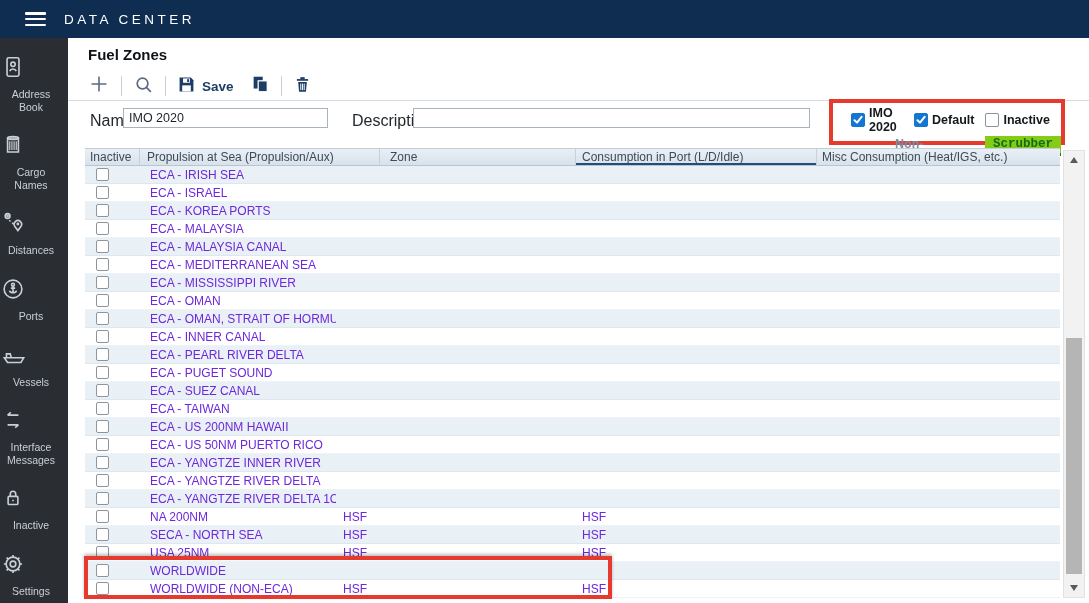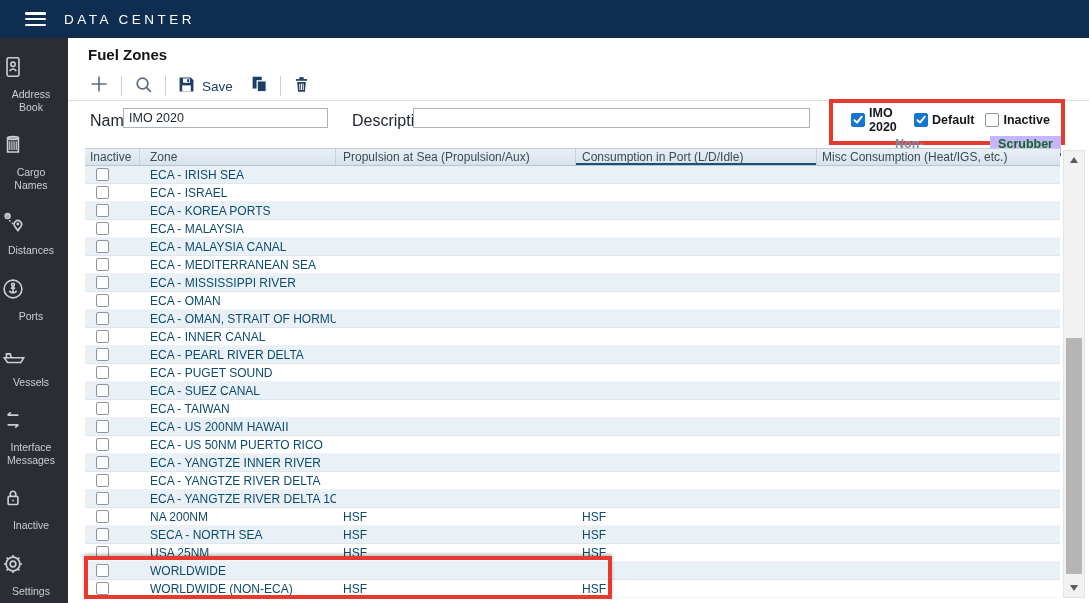--- a/index.html
+++ b/index.html
@@ -29,21 +29,21 @@
   
   .content { position:absolute; left:68px; top:38px; width:1021px; height:498px;
     background:#fff; }
   .page-title { position:absolute; left:20px; top:8px; font-size:15px;
     font-weight:bold; color:#101418; }
 
   .toolbar { position:absolute; left:20px; top:34px; height:28px; display:flex;
     align-items:center; }
   .tb-btn { display:flex; align-items:center; cursor:pointer; }
   .tb-sep { width:1px; height:20px; background:#c9ced4; margin:0 11px; }
-  .save-label { font-size:13.5px; font-weight:normal; color:#1e3d64; margin-left:6px; }
+  .save-label { font-size:13.5px; font-weight:bold; color:#1e3d64; margin-left:6px; }
   .tb-gap { width:16px; }
   .toolbar-divider { position:absolute; left:0; top:62px; width:1021px; height:1px;
     background:#d9dde2; }
 
   
   .lbl { position:absolute; font-size:16px; color:#22282e; }
   .txt-input { position:absolute; height:20px; border:1px solid #a9b3be;
     background:#fff; font-family:"Liberation Sans",sans-serif; font-size:12.5px;
     color:#1c2228; padding:0 5px; }
   #name-label { left:22px; top:74px; }
@@ -57,41 +57,41 @@
   .cb-row { display:flex; align-items:center; margin:3px 0 2px 18px; }
   .cb-group { display:flex; align-items:center; margin-right:11px; }
   .cb { width:14px; height:14px; border-radius:2px; display:inline-flex;
     align-items:center; justify-content:center; cursor:pointer; flex:0 0 auto; }
   .cb.checked { background:#1576d1; border:1px solid #1576d1; }
   .cb.unchecked { background:#fff; border:1px solid #8a939c; }
   .cb-label { font-size:12.5px; font-weight:600; color:#14181c; margin-left:4px; }
   .tab-row { display:flex; align-items:flex-start; margin-left:62px; }
   .tab { font-size:12.5px; font-weight:bold; cursor:pointer; }
   .tab-inactive { color:#7292ad; padding:0 6px 0 0; margin-top:1px; }
-  .tab-active { color:#14691e; background:#c4b5fd; padding:1px 8px 2px 8px;
-    border-bottom:3px solid #2c6e2a; margin-left:6px; }
+  .tab-active { color:#14691e; background:#84cc16; padding:1px 8px 2px 8px;
+    border-bottom:3px solid #2c6e2a; margin-left:6px;font-family:Liberation Mono, monospace; }
 
   
   .thead { position:absolute; left:17px; top:110px; width:975px; height:18px;
     background:linear-gradient(#e9eff5,#d8e2ec); border-top:1px solid #c6cdd5;
     border-bottom:1px solid #b9c4cf; display:flex; font-size:12px; color:#3f4a55; }
   .hc { height:100%; display:flex; align-items:center; border-right:1px solid #c8d2dc;
     cursor:pointer; overflow:hidden; white-space:nowrap; }
   .hc:last-child { border-right:none; }
   .c0 { width:55px; padding-left:5px; }
   .c1 { width:196px; padding-left:10px; }
   .c2 { width:240px; padding-left:7px; }
   .c3 { width:241px; padding-left:6px; }
   .c4 { width:243px; padding-left:5px; }
   .hc.sorted { box-shadow:inset 0 -2px 0 #1f4e79; }
 
   .tbody { position:absolute; left:17px; top:128px; width:975px; height:432px;
     overflow:hidden; }
   .trow { height:18px; display:flex; align-items:flex-end; font-size:12px;
-    color:#0c4a6e; border-bottom:1px solid rgba(190,205,218,0.25); cursor:pointer; }
+    color:#6d28d9; border-bottom:1px solid rgba(190,205,218,0.25); cursor:pointer; }
   .trow:nth-child(odd) { background:#e9f1f7; }
   .trow:nth-child(even) { background:#fff; }
   .tc { height:100%; display:flex; align-items:center; overflow:hidden;
     white-space:nowrap; }
   .row-cb { width:13px; height:13px; border:1px solid #8e959c; border-radius:2px;
     background:#fff; margin-left:6px; cursor:pointer; }
 
   
   .vscroll { position:absolute; left:995px; top:112px; width:22px; height:448px;
     background:#f2f2f2; border:1px solid #e2e2e2; }
@@ -261,22 +261,22 @@
       </span>
     </div>
     <div class="tab-row">
       <span class="tab tab-inactive">Non-Scrubber</span>
       <span class="tab tab-active">Scrubber</span>
     </div>
   </div>
 
   <div class="thead">
     <div class="hc c0">Inactive</div>
+    <div class="hc c2">Propulsion at Sea (Propulsion/Aux)</div>
     <div class="hc c1">Zone</div>
-    <div class="hc c2">Propulsion at Sea (Propulsion/Aux)</div>
     <div class="hc c3 sorted">Consumption in Port (L/D/Idle)</div>
     <div class="hc c4">Misc Consumption (Heat/IGS, etc.)</div>
   </div>
 
   <div class="tbody">
       <div class="trow">
         <div class="tc c0">
           <span class="row-cb"></span>
         </div>
         <div class="tc c1">ECA - IRISH SEA</div>

